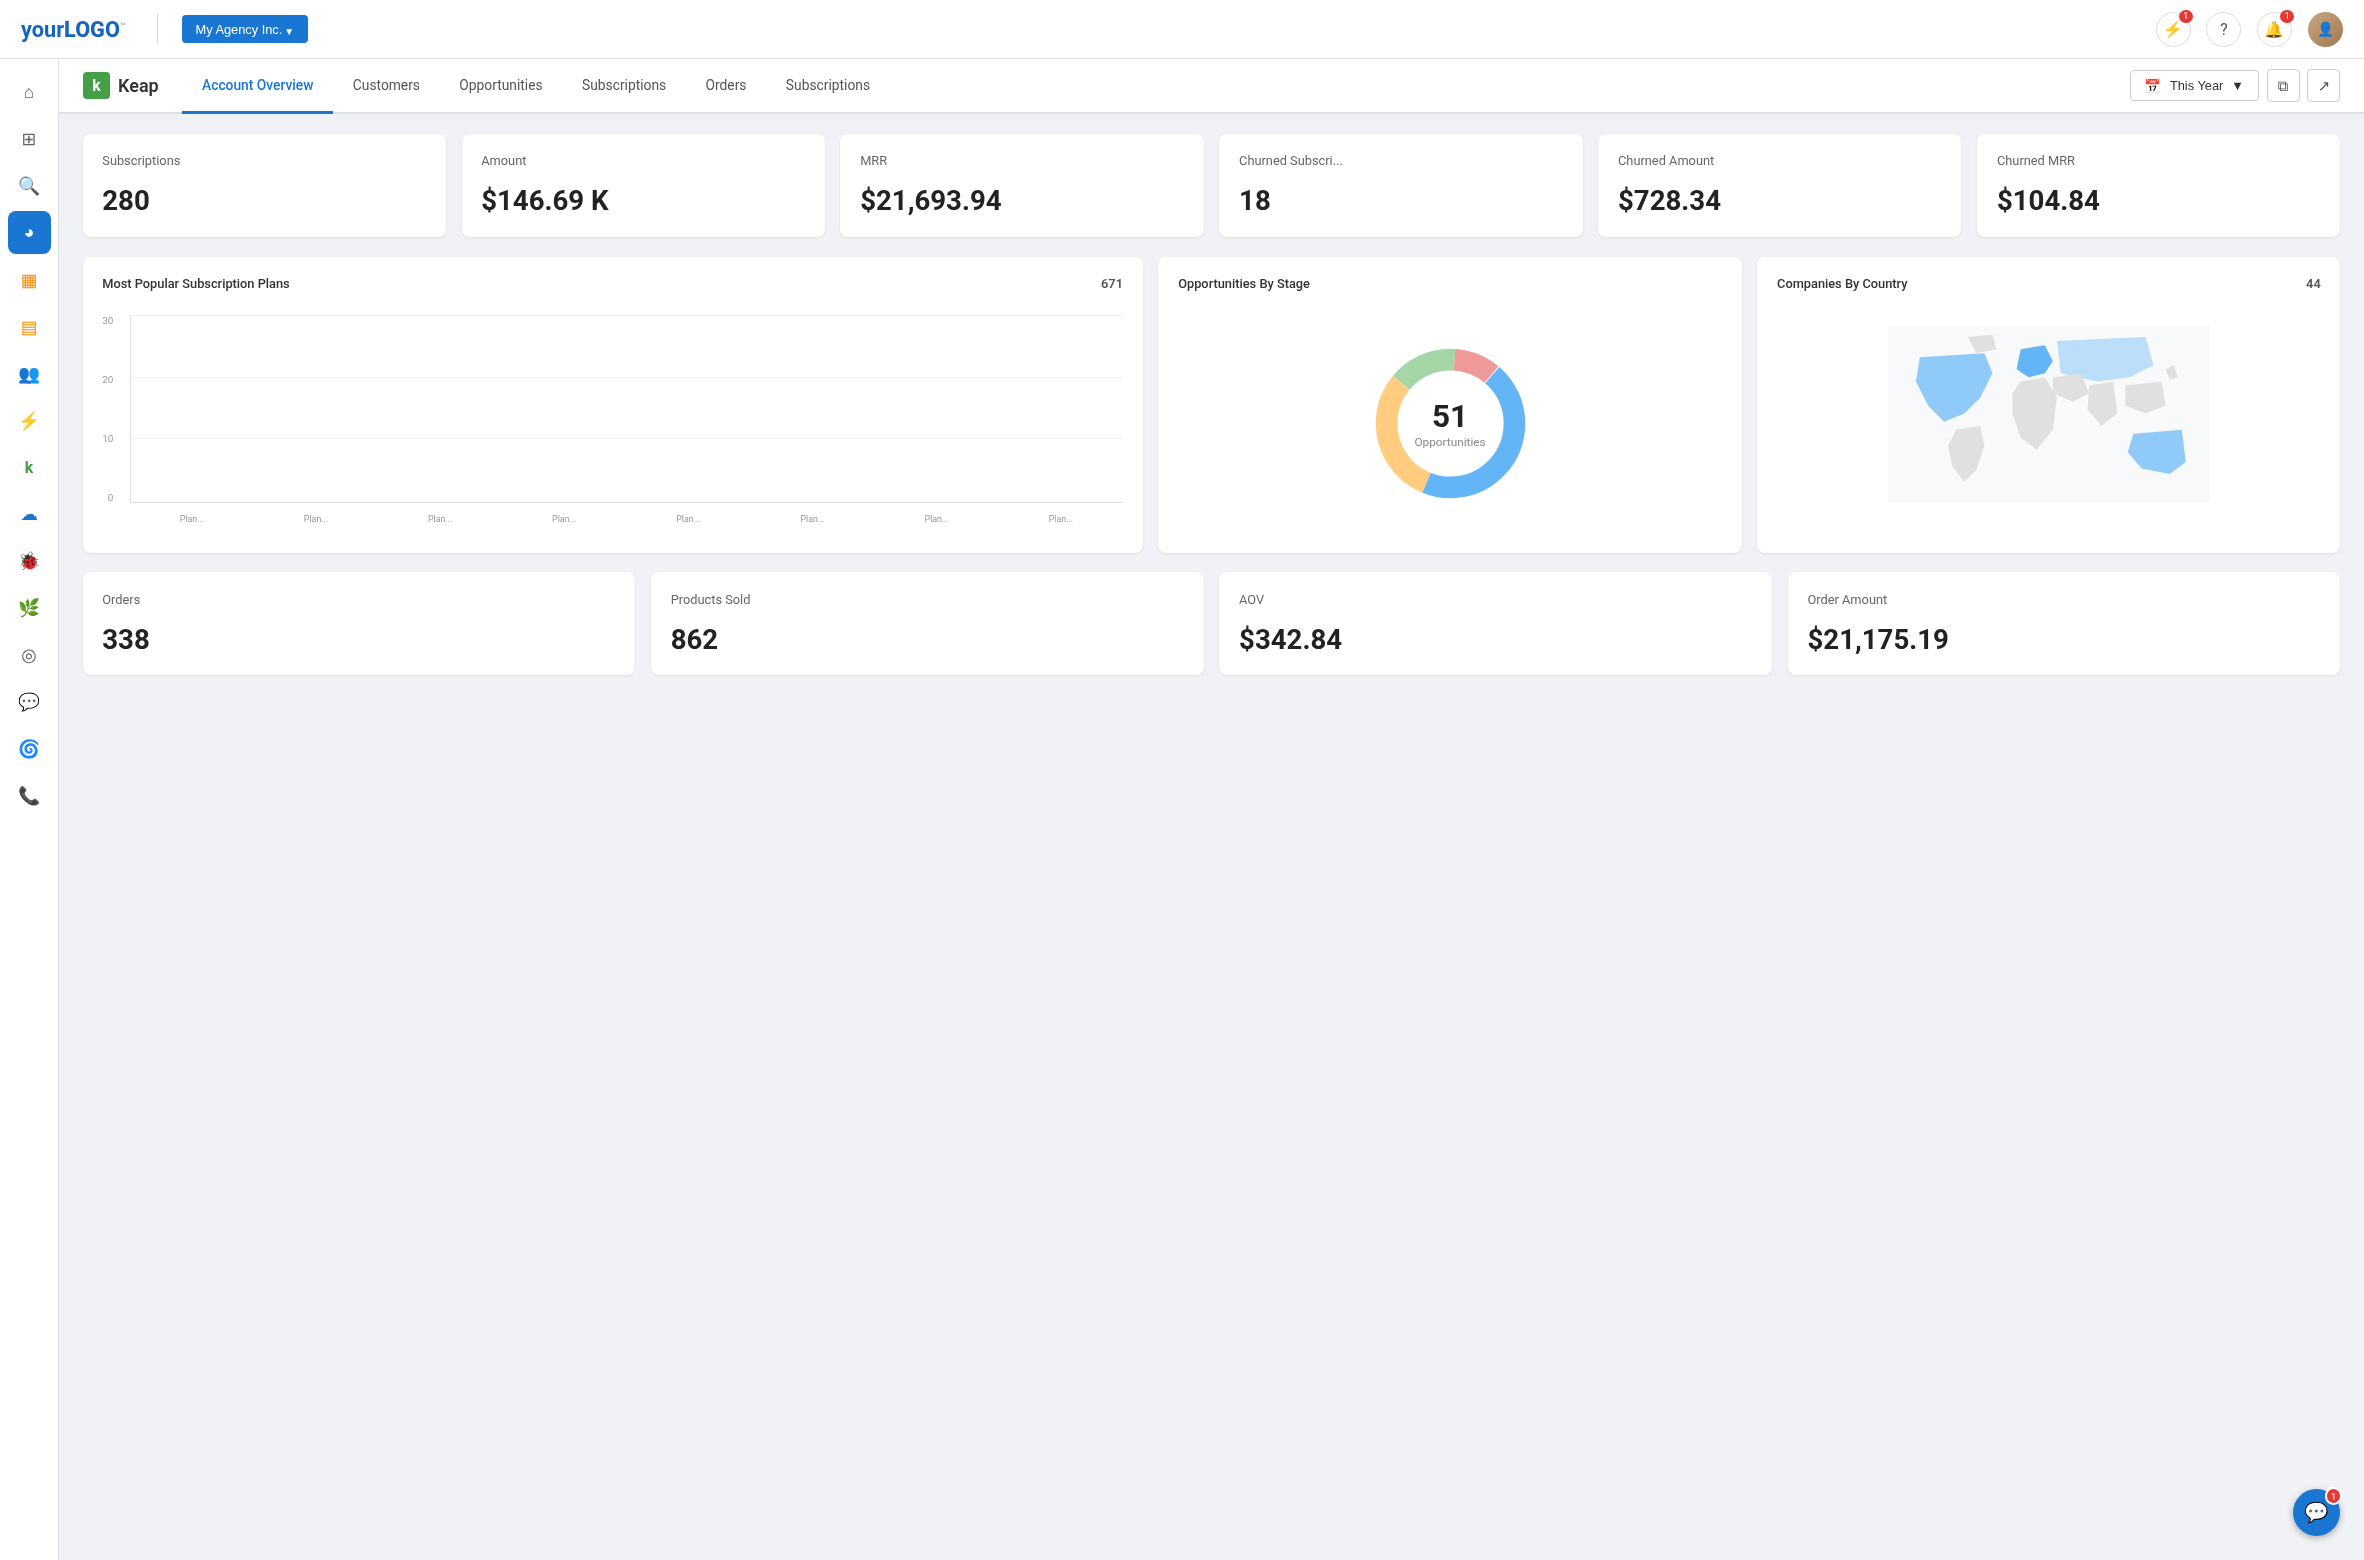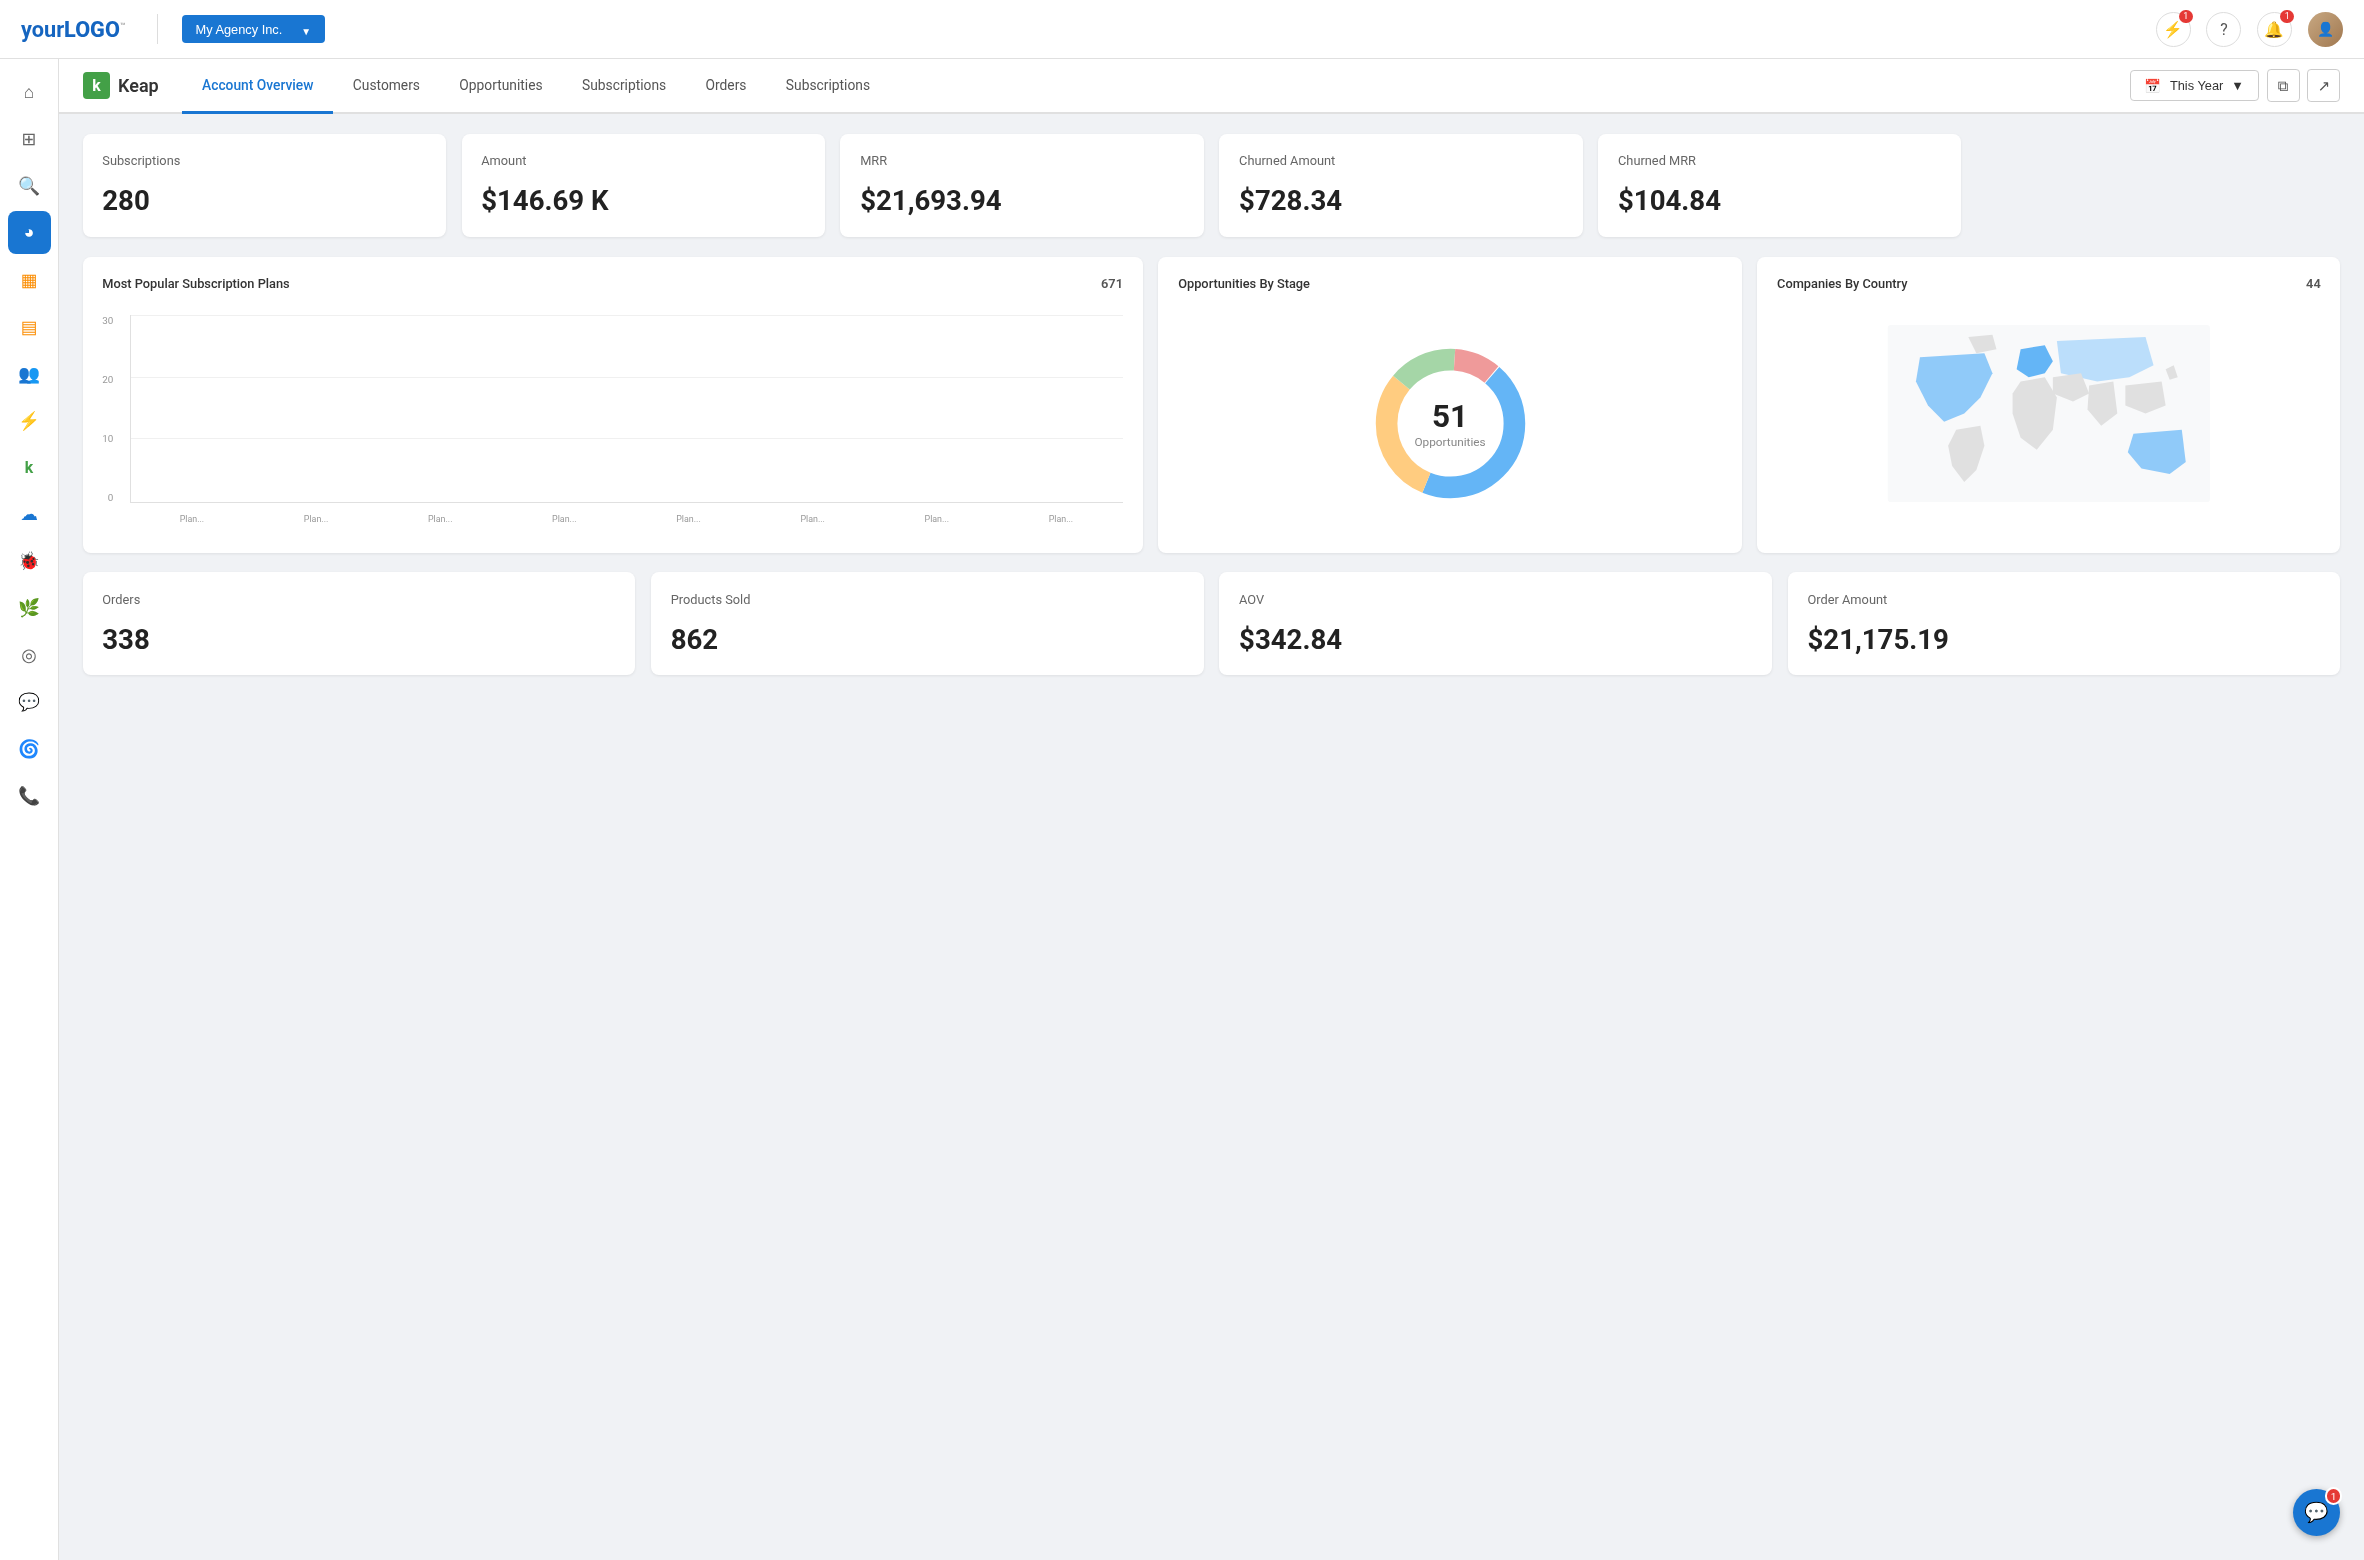--- a/index.html
+++ b/index.html
@@ -28,21 +28,21 @@
     .agency-btn {
       background: #1976d2;
       color: #fff;
       border: none;
       border-radius: 3.9px;
       padding: 6.9px 13.8px;
       font-size: 12.8px;
       cursor: pointer;
       display: flex;
       align-items: flex-end;
-      gap: 19px;
+      gap: 2px;
     }
     .agency-btn .arrow { font-size: 9.9px; }
     .topbar-spacer { flex: 1; }
     .topbar-icons { display: flex; align-items: center; gap: 15.8px; }
     .topbar-icon-btn {
       width: 35px; height: 35px;
       border-radius: 50%;
       border: 1px solid #ddd;
       background: #fff;
       display: flex; align-items: center; justify-content: center;
@@ -427,20 +427,24 @@
         </div>
         <div class="metric-card">
           <div class="metric-card-label">Amount</div>
           <div class="metric-card-value">$146.69 K</div>
         </div>
         <div class="metric-card">
           <div class="metric-card-label">MRR</div>
           <div class="metric-card-value">$21,693.94</div>
         </div>
         <div class="metric-card">
+          <div class="metric-card-label">Churned Subscri...</div>
+          <div class="metric-card-value">18</div>
+        </div>
+        <div class="metric-card">
           <div class="metric-card-label">Churned Amount</div>
           <div class="metric-card-value">$728.34</div>
         </div>
         <div class="metric-card">
           <div class="metric-card-label">Churned MRR</div>
           <div class="metric-card-value">$104.84</div>
         </div>
       </div>
 
       <div class="charts-row">

